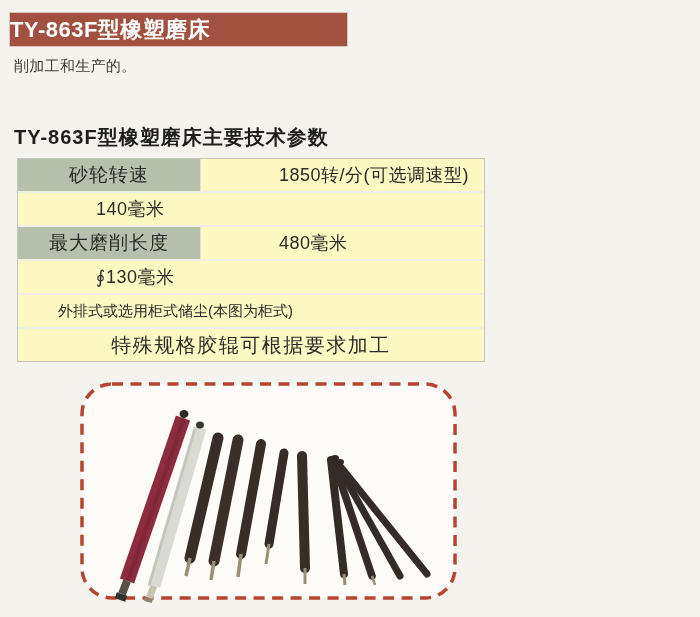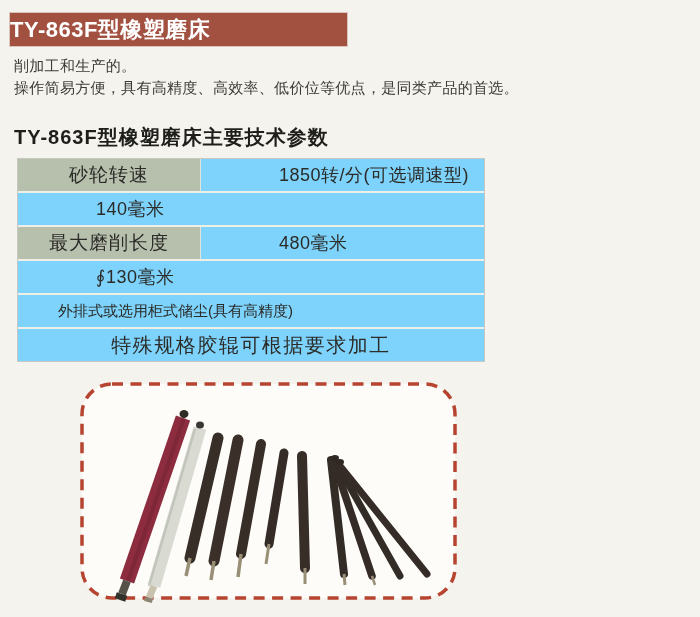--- a/index.html
+++ b/index.html
@@ -25,21 +25,21 @@
     letter-spacing:.3px;
   }
   .description .desc-line{white-space:nowrap;}
   .section-heading{
     position:absolute;left:14px;top:124px;
     font-size:20px;font-weight:bold;color:#1e1e1b;
     letter-spacing:1px;white-space:nowrap;
   }
   .spec-table{
     position:absolute;left:17px;top:158px;width:466px;
-    border:1px solid #c8c8c2;background:#7dd3fc;
+    border:1px solid #c8c8c2;background:#fef9c3;
   }
   .spec-row{
     display:flex;height:32px;border-bottom:2px solid #efeee7;
   }
   .spec-row:last-child{border-bottom:none;}
   .spec-label{
     width:183px;background:#b7bfad;
     display:flex;align-items:center;justify-content:center;
     font-size:19px;color:#2b2b27;letter-spacing:1px;
     border-right:1px solid #e4e3da;
@@ -62,42 +62,41 @@
 </style>
 </head>
 <body>
 
 <div class="title-bar">
   <span class="title-text">TY-863F型橡塑磨床</span>
 </div>
 
 <div class="description">
   <div class="desc-line">削加工和生产的。</div>
-  <div class="desc-line">操作简易方便，具有高精度、高效率、低价位等优点，是同类产品的首选。</div>
 </div>
 
 <div class="section-heading">TY-863F型橡塑磨床主要技术参数</div>
 
 <div class="spec-table">
   <div class="spec-row">
     <div class="spec-label">砂轮转速</div>
     <div class="spec-value">1850转/分(可选调速型)</div>
   </div>
   <div class="spec-row">
     <div class="spec-value">140毫米</div>
   </div>
   <div class="spec-row">
     <div class="spec-label">最大磨削长度</div>
     <div class="spec-value">480毫米</div>
   </div>
   <div class="spec-row">
     <div class="spec-value">∮130毫米</div>
   </div>
   <div class="spec-row">
-    <div class="spec-value small">外排式或选用柜式储尘(具有高精度)</div>
+    <div class="spec-value small">外排式或选用柜式储尘(本图为柜式)</div>
   </div>
   <div class="spec-footer">特殊规格胶辊可根据要求加工</div>
 </div>
 
 <div class="product-figure">
   <svg width="380" height="228" viewBox="0 0 380 228" xmlns="http://www.w3.org/2000/svg">
 
     <rect x="4" y="6" width="373" height="214" rx="30" ry="30" fill="#fdfcf9" stroke="#b64431" stroke-width="3.5" stroke-dasharray="11 7.5"></rect>
 
     <g>

